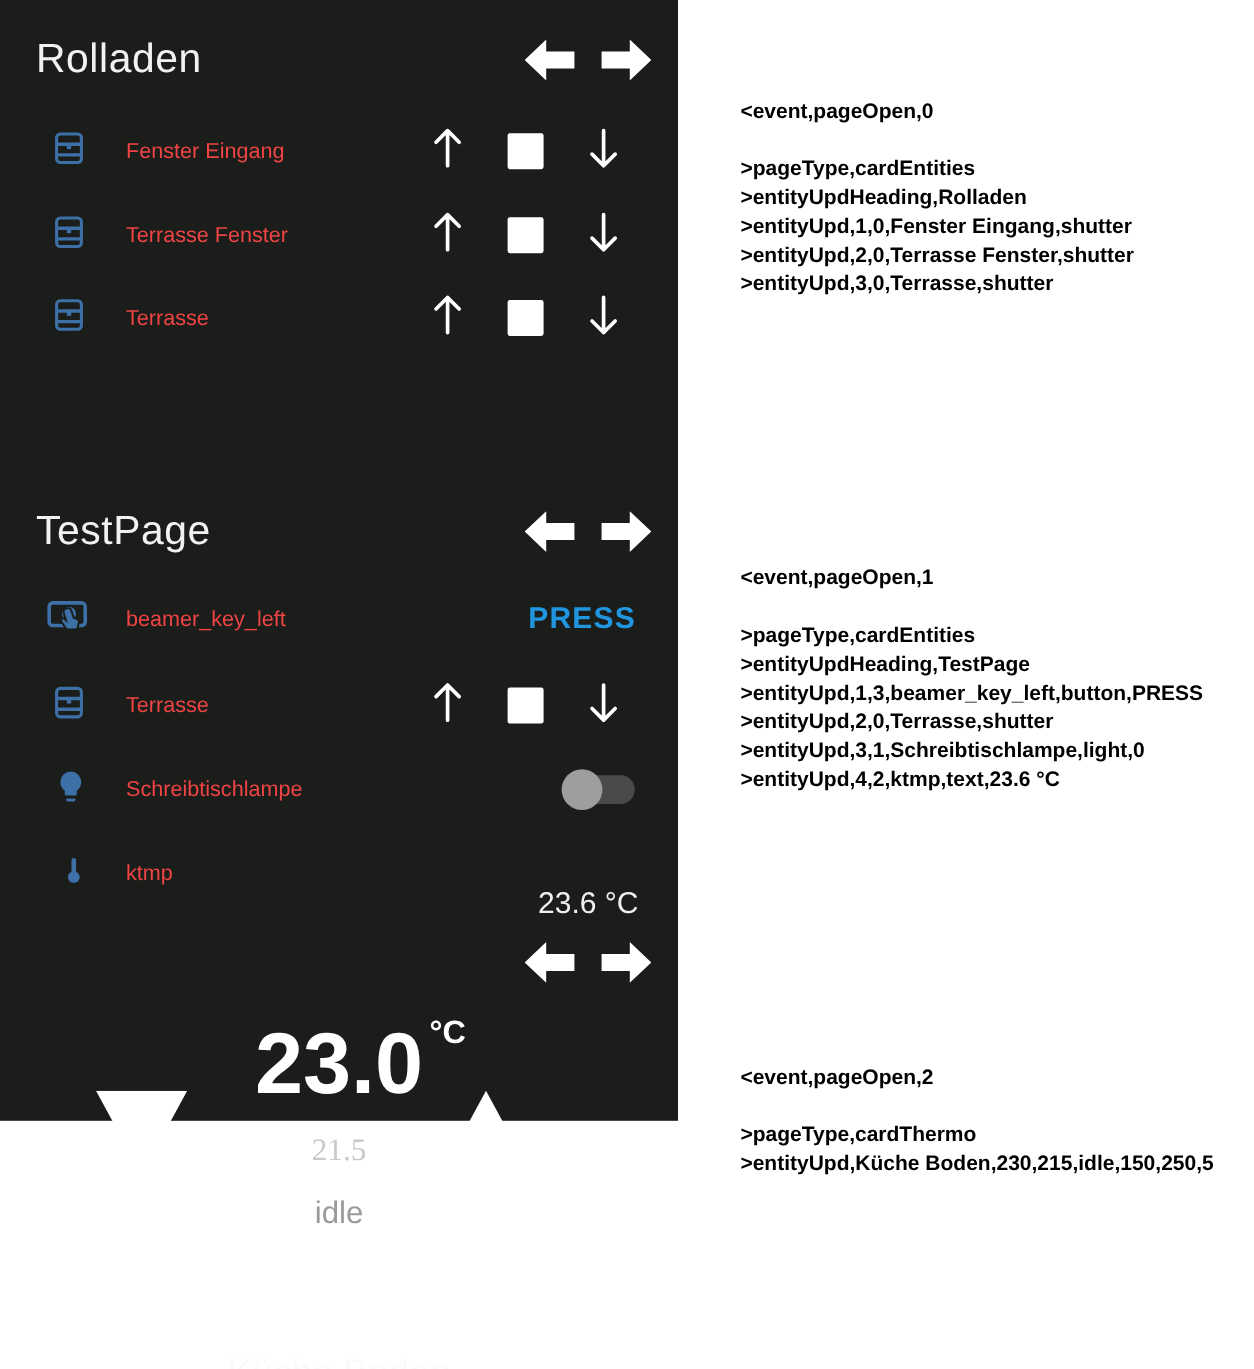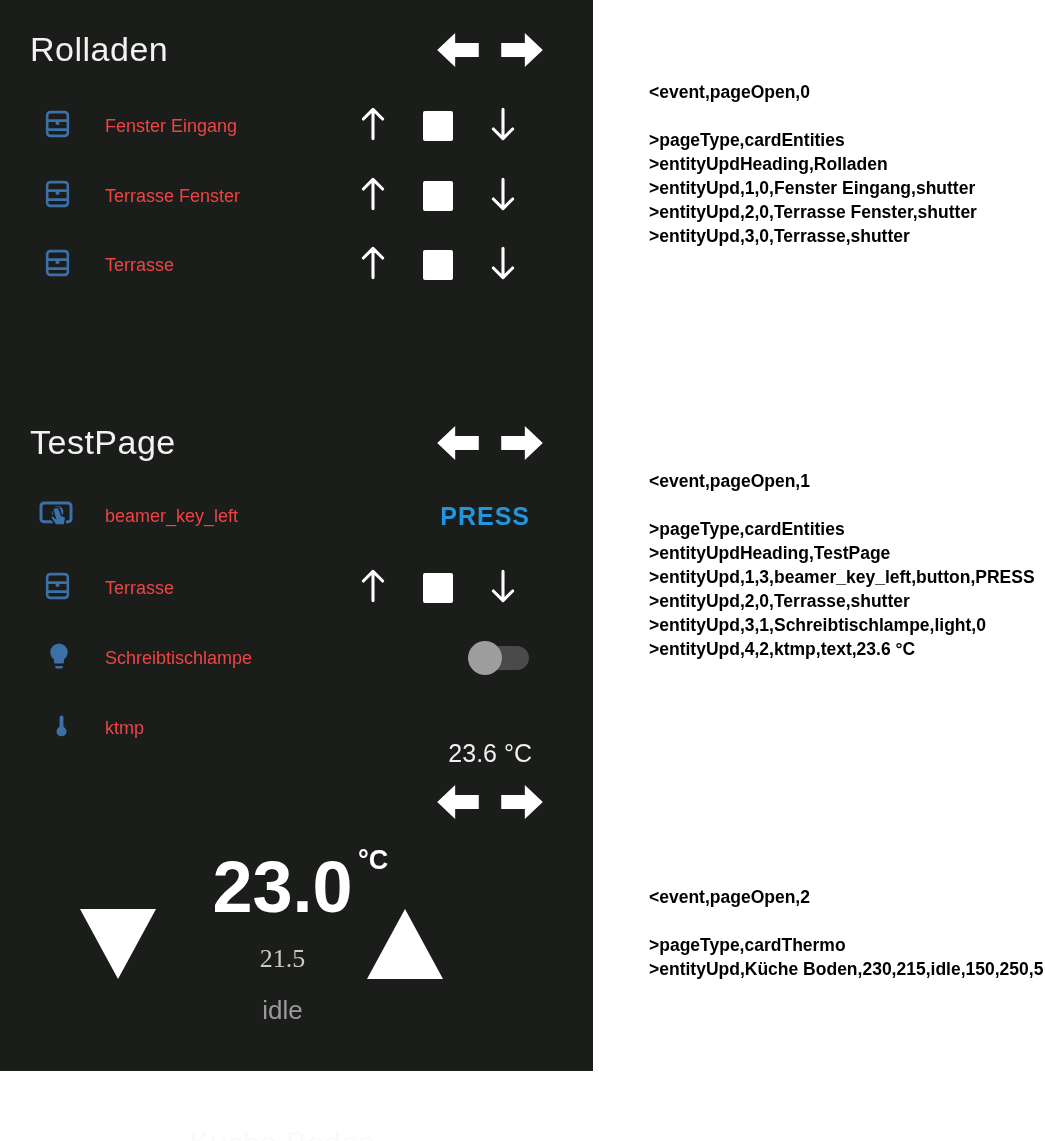--- a/index.html
+++ b/index.html
@@ -1,18 +1,18 @@
 <!DOCTYPE html>
 <html><head>
 <meta charset="utf-8">
 <style>
   html,body{margin:0;padding:0;background:#ffffff;}
   .stage{position:relative;width:1045px;height:1141px;background:#ffffff;overflow:hidden;
          font-family:"Liberation Sans",sans-serif;}
-  .panel{position:absolute;left:0;top:0;width:565px;height:1071px;background:#1b1d1a;padding-left:28px;}
+  .panel{position:absolute;left:0;top:0;width:565px;height:934px;background:#1b1d1a;}
 
   .card-title{position:absolute;left:30px;color:#f2f2f2;font-size:34px;font-weight:400;
               letter-spacing:0.5px;white-space:nowrap;}
   .nav-btn{position:absolute;width:42px;height:34px;cursor:pointer;}
   .nav-btn svg{display:block;}
 
   .row{position:absolute;left:0;width:565px;height:56px;}
   .row .e-icon{position:absolute;left:42px;top:50%;transform:translateY(-50%);}
   .row .e-label{position:absolute;left:105px;top:50%;transform:translateY(-50%);
                 font-size:18px;color:#ef4444;white-space:nowrap;}
@@ -35,21 +35,21 @@
   .temp-unit{position:absolute;left:358px;top:845px;font-size:27px;font-weight:700;color:#ffffff;}
   .tri{position:absolute;cursor:pointer;}
   .temp-target{position:absolute;left:0;top:944px;width:565px;text-align:center;
                font-size:26px;color:#c9c9c9;font-family:Liberation Serif, serif;}
   .temp-state{position:absolute;left:0;top:978px;width:565px;text-align:center;
               font-size:26px;color:#9a9a9a;margin-top:17px;}
   .thermo-name{position:absolute;left:0;top:1126px;width:565px;text-align:center;
                font-size:31px;color:#fafafa;}
 
   .proto{position:absolute;left:617px;color:#000000;font-size:17.5px;font-weight:700;
-         line-height:24px;white-space:nowrap;margin-left:32px;}
+         line-height:24px;white-space:nowrap;}
   .pline{height:24px;}
 </style>
 </head>
 <body>
 
 <div class="stage">
   <div class="panel">
 
     <div class="card-title" style="top:30px">Rolladen</div>
     <div class="nav-btn" style="left:437px;top:33px">

